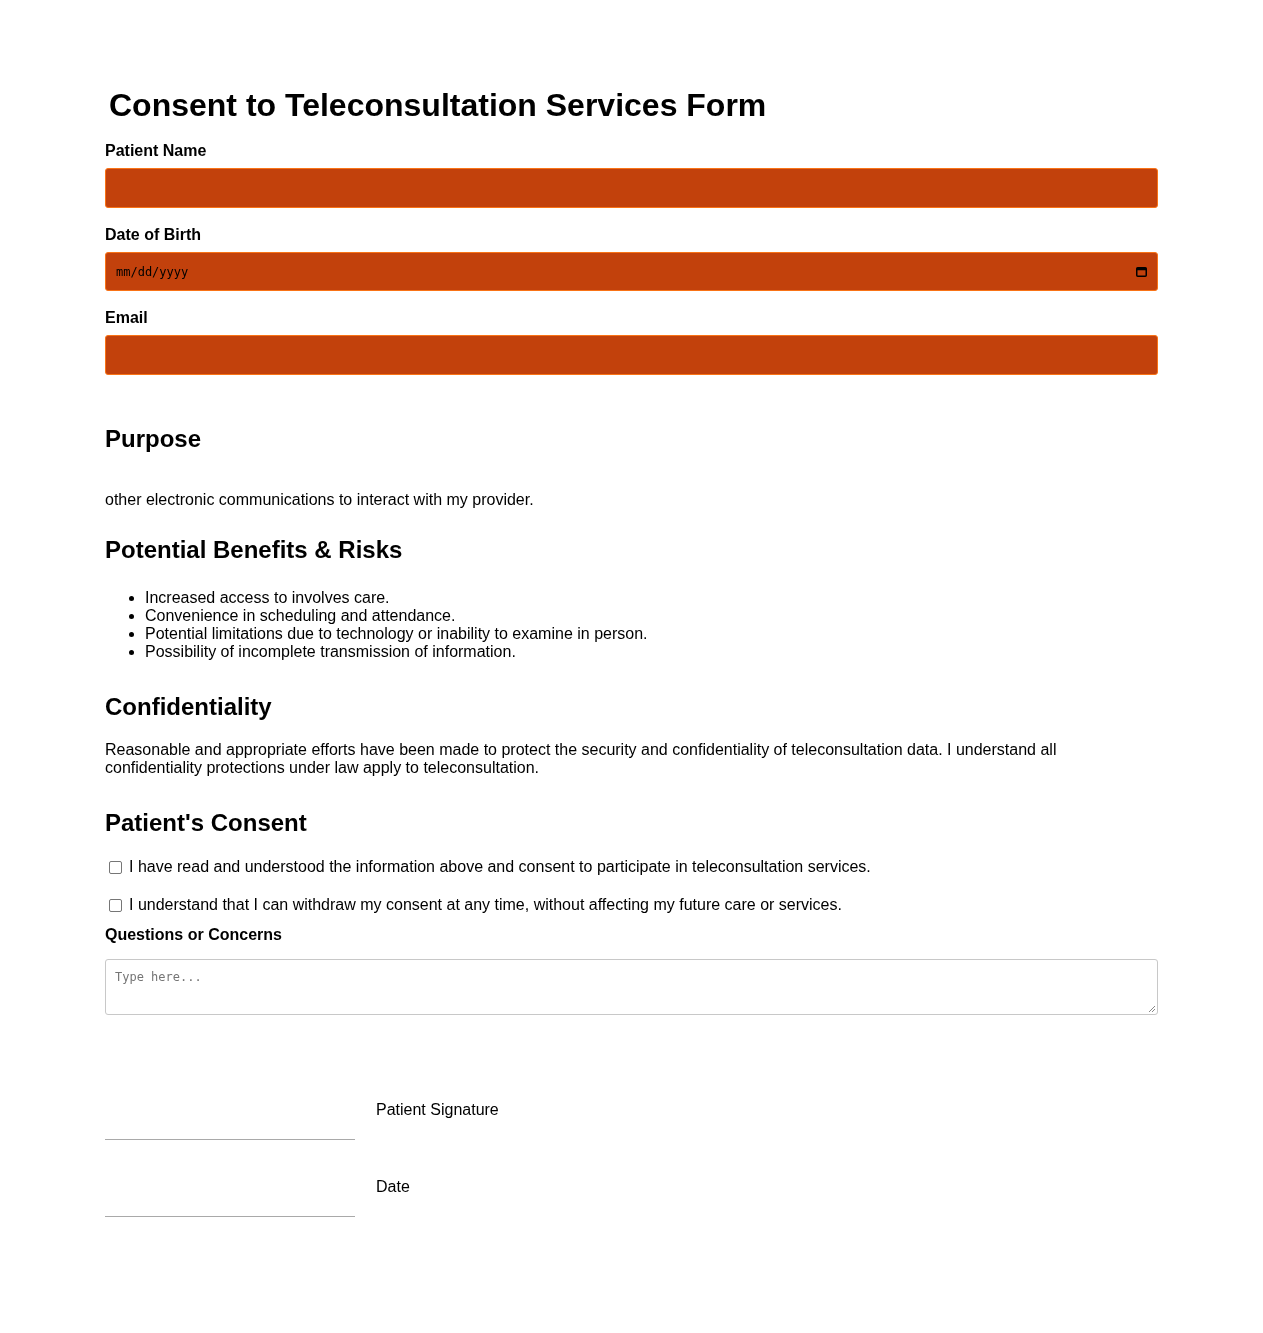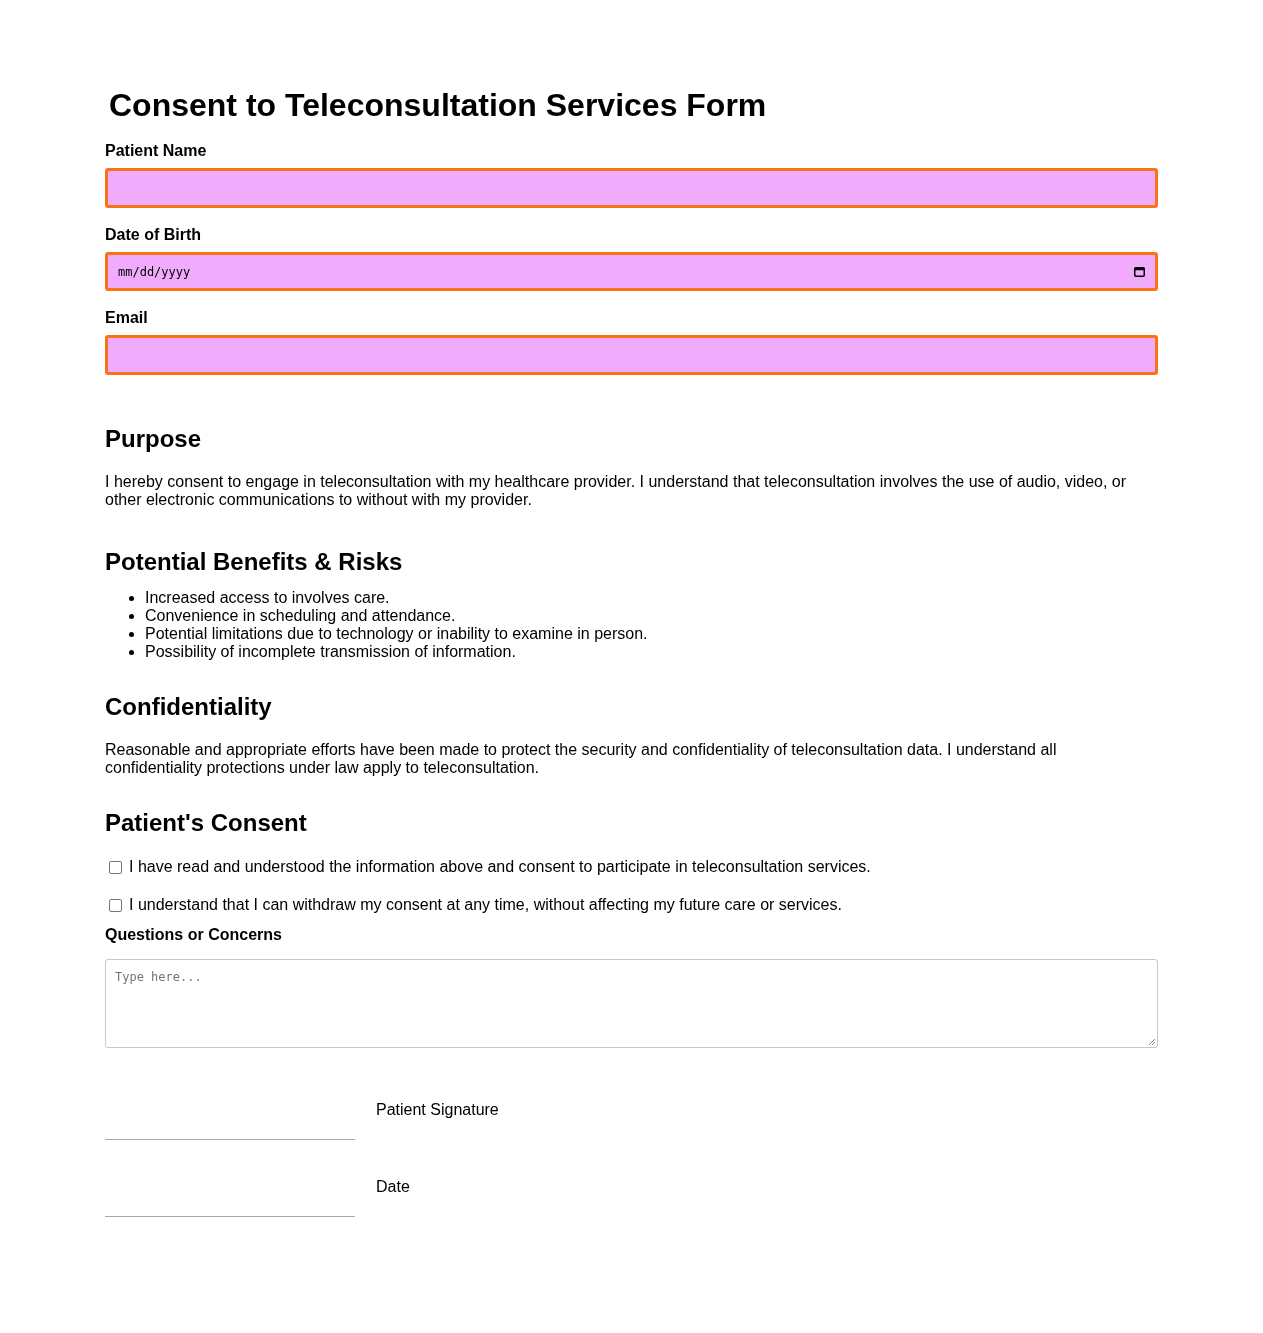--- a/index.html
+++ b/index.html
@@ -33,23 +33,23 @@
       font-size: 16px;
       line-height: 18px;
       font-weight: bold;
     }
     .text-input {
       position: absolute;
       left: 0;
       width: 1053px;
       height: 40px;
       box-sizing: border-box;
-      border: 3px solid #f97316;
+      border: 1px solid #f97316;
       border-radius: 3px;
-      background: #f0abfc;
+      background: #c2410c;
       padding: 0 9px;
       font-family: "DejaVu Sans Mono", monospace;
       font-size: 12px;
       outline: none;
     }
     .date-input {
       display: flex;
       align-items: center;
       justify-content: space-between;
       padding: 0 10px;
@@ -105,21 +105,21 @@
       border: 1px solid #767676;
       border-radius: 2px;
       margin: 0 7px 0 4px;
       background: #fff;
       display: inline-block;
     }
     .textarea {
       position: absolute;
       left: 0;
       width: 1053px;
-      height: 89px;
+      height: 56px;
       box-sizing: border-box;
       border: 1px solid #c8c8c8;
       border-radius: 3px;
       padding: 10px 9px;
       font-family: "DejaVu Sans Mono", monospace;
       font-size: 12px;
       color: #757575;
     }
     .resize-grip {
       position: absolute;
@@ -160,25 +160,25 @@
       <rect x="0.75" y="1.75" width="9.5" height="8.5" rx="1" fill="none" stroke="#000" stroke-width="1.5"></rect>
       <rect x="0.75" y="1.75" width="9.5" height="2.5" fill="#000"></rect>
     </svg>
   </div>
 
   <div class="label" style="top:309px;">Email</div>
   <input type="text" class="text-input" style="top: 335px;">
 
   <h2 style="top:425px;">Purpose</h2>
   <p class="para" style="top:473px;">
-    <span>I hereby consent to engage in teleconsultation with my healthcare provider. I understand that teleconsultation involves the use of audio, video, or</span><br>
-    <span>other electronic communications to without with my provider.</span>
+    <br>
+    <span>other electronic communications to interact with my provider.</span>
   </p>
 
-  <h2 style="top:548px;">Potential Benefits &amp; Risks</h2>
+  <h2 style="top:536px;">Potential Benefits &amp; Risks</h2>
   <ul class="bullets" style="top:589px;">
     <li>Increased access to involves care.</li>
     <li>Convenience in scheduling and attendance.</li>
     <li>Potential limitations due to technology or inability to examine in person.</li>
     <li>Possibility of incomplete transmission of information.</li>
   </ul>
 
   <h2 style="top:693px;">Confidentiality</h2>
   <p class="para" style="top:741px;">
     <span>Reasonable and appropriate efforts have been made to protect the security and confidentiality of teleconsultation data. I understand all</span><br>

